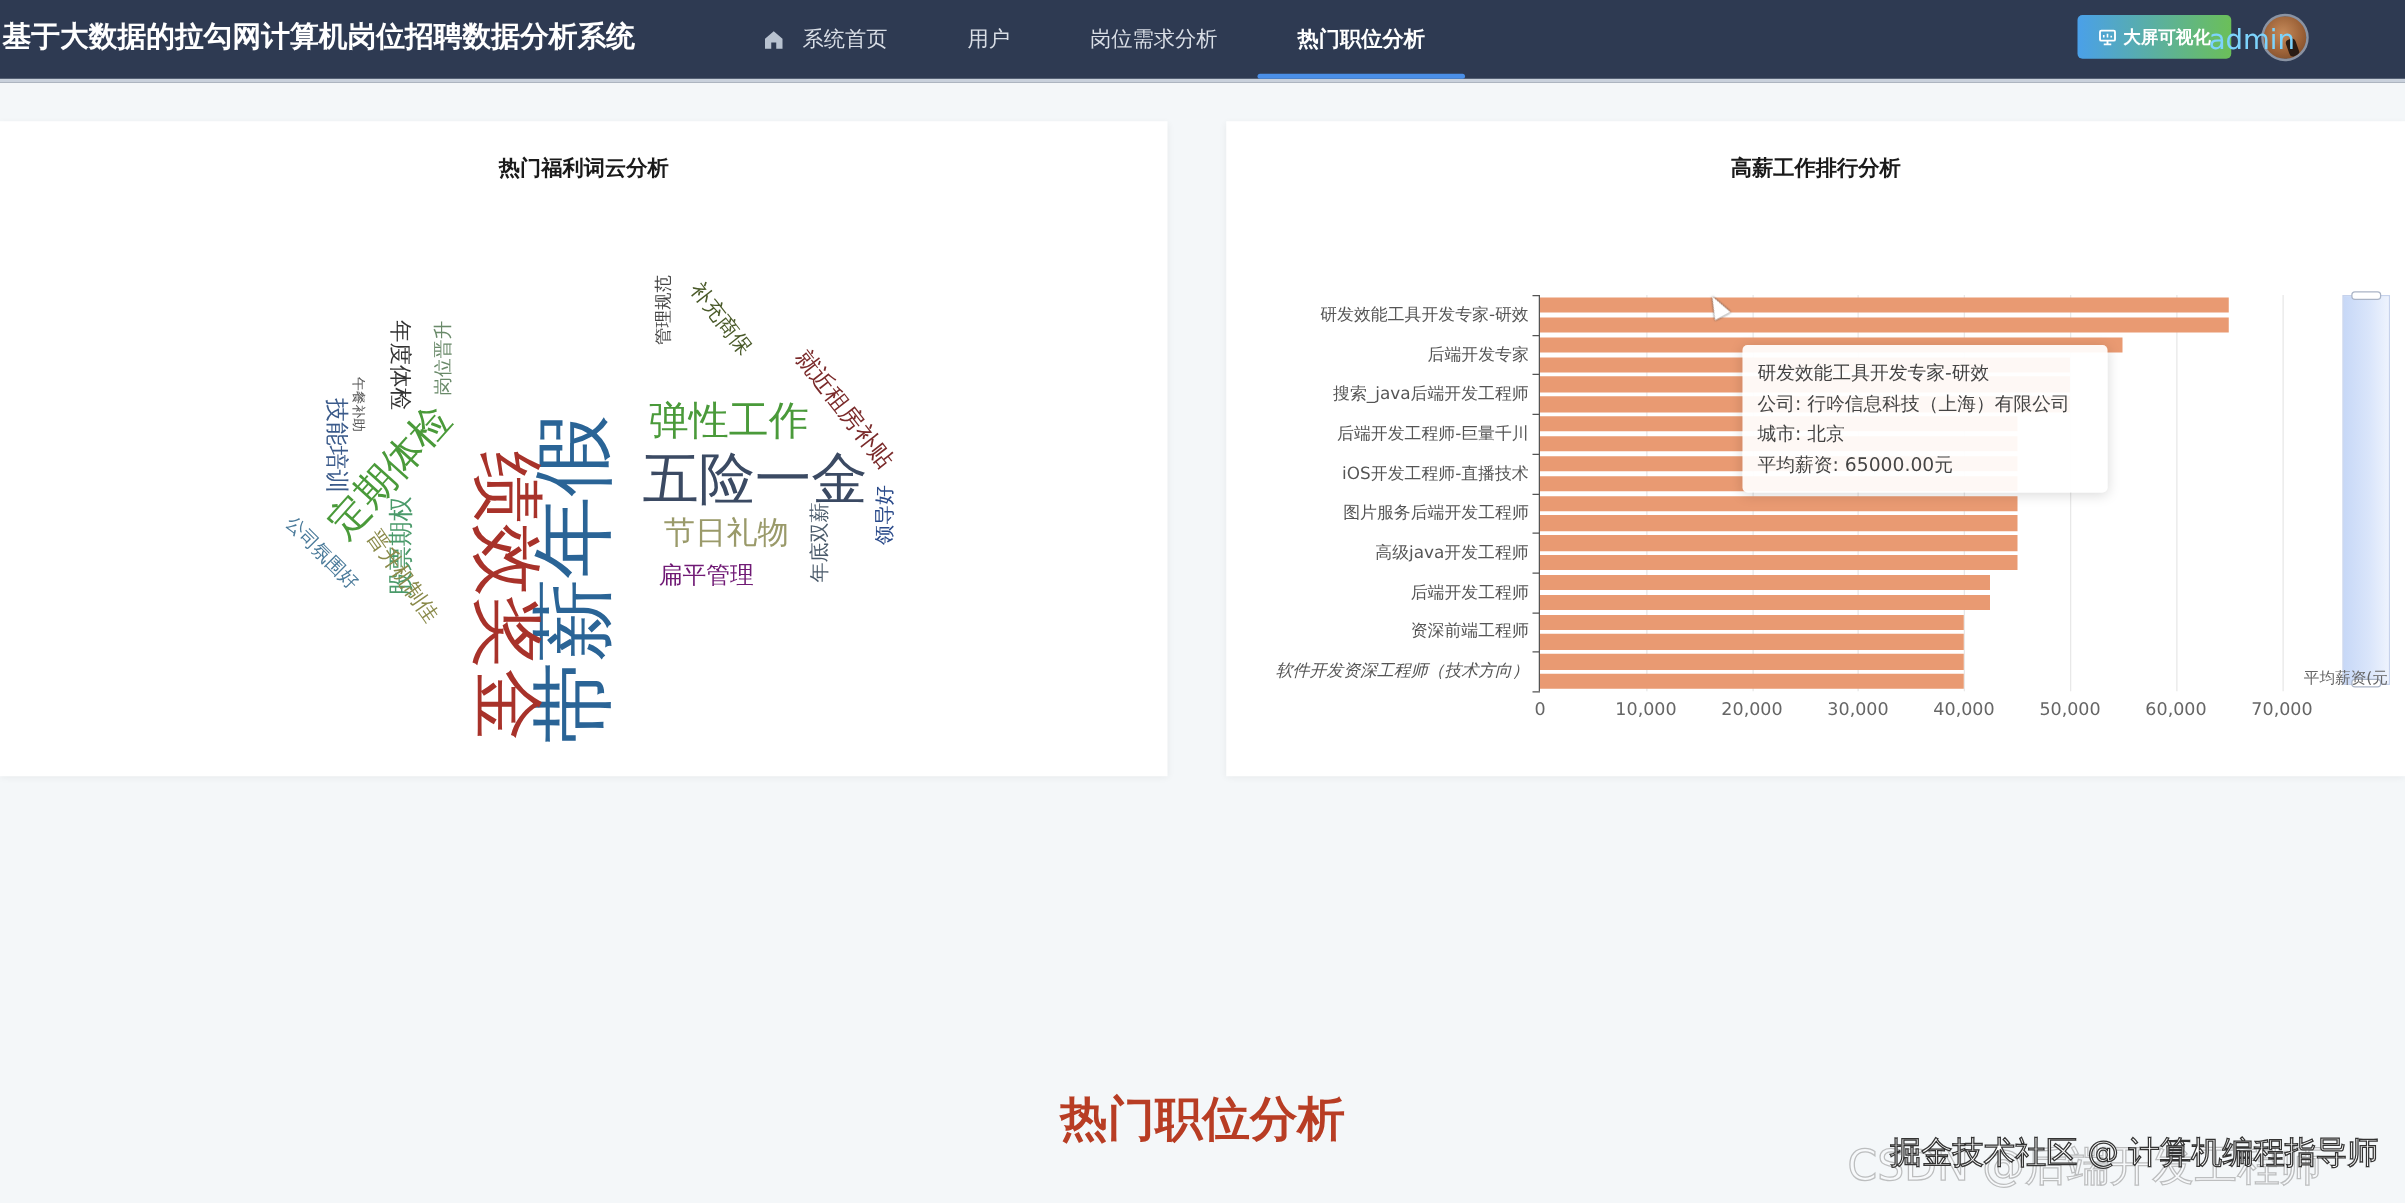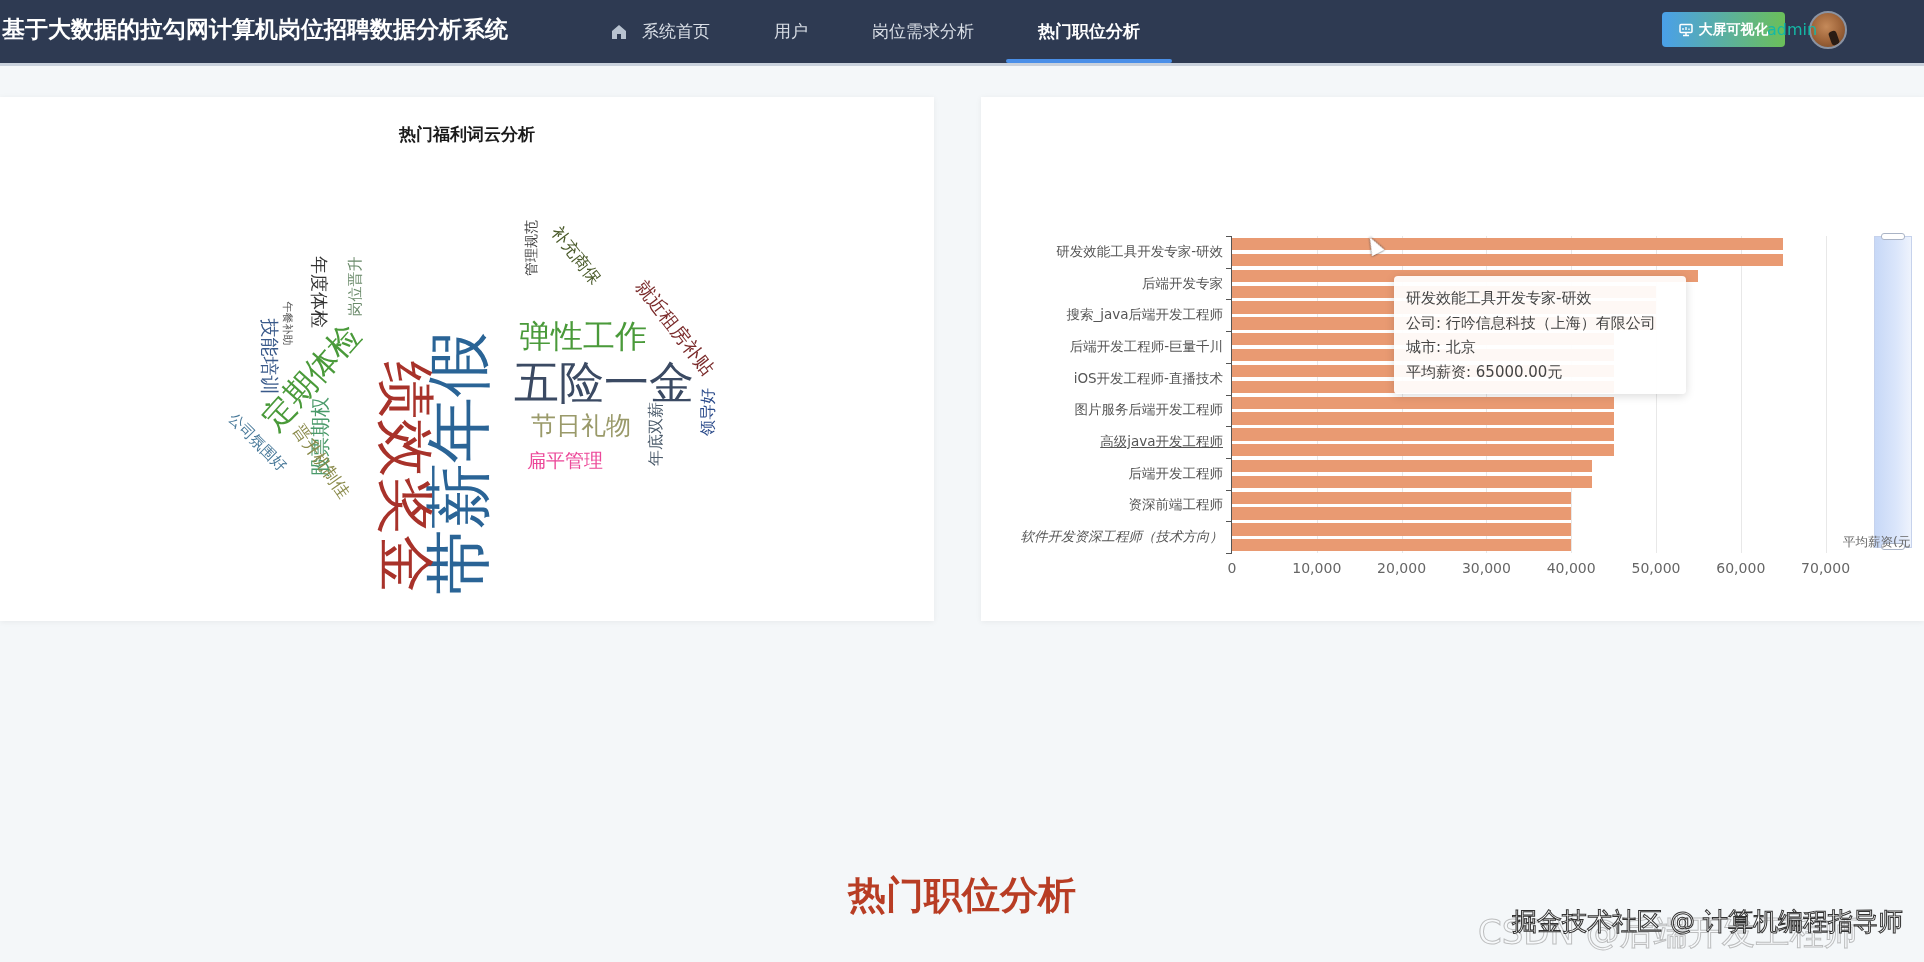--- a/index.html
+++ b/index.html
@@ -8,21 +8,21 @@
   .app-title { position: absolute; left: 2px; top: 14px; font-size: 23px; font-weight: bold; color: #ffffff; letter-spacing: 0px; }
   .nav { position: absolute; left: 600px; top: 0; height: 63px; display: flex; }
   .nav-item { height: 63px; display: flex; align-items: center; padding: 0 32px; font-size: 17px; color: #d9dee6; cursor: pointer; position: relative; white-space: nowrap; }
   .nav-item.first { padding-left: 10px; }
   .nav-item .home { width: 18px; height: 18px; margin-right: 14px; display: inline-block; }
   .nav-item.active { color: #ffffff; font-weight: bold; }
   .nav-item.active::after { content: ""; position: absolute; left: 0; right: 0; bottom: 0; height: 4px; background: #4a8fe8; border-radius: 2px; }
   .big-btn { position: absolute; left: 1662px; top: 12px; width: 123px; height: 35px; border-radius: 4px; background: linear-gradient(90deg, #4aa0e9 0%, #6bbf59 100%); color: #fff; font-size: 14px; font-weight: bold; display: flex; align-items: center; justify-content: center; gap: 6px; cursor: pointer; }
   .avatar { position: absolute; left: 1809px; top: 11px; width: 38px; height: 38px; border-radius: 50%; background: radial-gradient(circle at 45% 40%, #c58a5a 0%, #9c6238 55%, #6e4324 100%); border: 2px solid #8a93a3; overflow: hidden; }
   .avatar::after { content: ""; position: absolute; left: 19px; top: 18px; width: 8px; height: 14px; background: #2a1c14; border-radius: 3px; transform: rotate(-20deg); }
-  .user-name { position: absolute; left: 1767px; top: 20px; font-size: 16px; color: #14b8a6; }
+  .user-name { position: absolute; left: 1767px; top: 20px; font-size: 22px; color: #7dd3fc; }
 
   .card { position: absolute; top: 97px; height: 524px; background: #ffffff; box-shadow: 0 1px 6px rgba(0,0,0,0.06); }
   .card.left { left: 0; width: 934px; }
   .card.right { left: 981px; width: 943px; }
   .card-title { position: absolute; top: 26px; left: 0; right: 0; text-align: center; font-size: 17px; font-weight: bold; color: #1a1a1a; }
 
   .wc { position: absolute; white-space: nowrap; line-height: 1; transform-origin: center center; }
 
   .chart { position: absolute; left: 0; top: 0; width: 943px; height: 524px; }
   .ylabel { position: absolute; right: 0; font-size: 13.5px; color: #555; white-space: nowrap; text-align: right; }
@@ -81,37 +81,38 @@
 
 <div class="card left">
   <div class="card-title">热门福利词云分析</div>
   <div>
     <span class="wc" style="left:327px;top:333px;font-size:66px;color:#2a6496;transform:rotate(-90deg);">带薪年假</span>
     <span class="wc" style="left:290px;top:351px;font-size:58px;color:#a8322a;transform:rotate(90deg);">绩效奖金</span>
     <span class="wc" style="left:514px;top:263px;font-size:45px;color:#3b4a63;">五险一金</span>
     <span class="wc" style="left:519px;top:223px;font-size:32px;color:#4a9a3a;">弹性工作</span>
     <span class="wc" style="left:247px;top:264px;font-size:32px;color:#4a9a3a;transform:rotate(-48deg);">定期体检</span>
     <span class="wc" style="left:531px;top:316px;font-size:25px;color:#9a9a6a;">节日礼物</span>
-    <span class="wc" style="left:527px;top:354px;font-size:19px;color:#ec4899;">扁平管理</span>
+    <span class="wc" style="left:527px;top:354px;font-size:19px;color:#701a75;">扁平管理</span>
     <span class="wc" style="left:618px;top:221px;font-size:19px;color:#7a2a2a;transform:rotate(52deg);">就近租房补贴</span>
     <span class="wc" style="left:542px;top:150px;font-size:17px;color:#4a5a2a;transform:rotate(52deg);">补充商保</span>
     <span class="wc" style="left:503px;top:144px;font-size:14px;color:#444444;transform:rotate(-90deg);">管理规范</span>
     <span class="wc" style="left:624px;top:329px;font-size:16px;color:#4a5a6a;transform:rotate(-90deg);">年底双薪</span>
     <span class="wc" style="left:684px;top:307px;font-size:16px;color:#2a4a8a;transform:rotate(-90deg);">领导好</span>
     <span class="wc" style="left:320px;top:330px;font-size:20px;color:#4a9a6a;transform:translate(-40px,0) rotate(-90deg);">股票期权</span>
     <span class="wc" style="left:279px;top:356px;font-size:17px;color:#8a8a4a;transform:rotate(55deg);">晋升机制佳</span>
     <span class="wc" style="left:220px;top:338px;font-size:15px;color:#4a7a9a;transform:rotate(45deg);">公司氛围好</span>
     <span class="wc" style="left:231px;top:250px;font-size:19px;color:#3a5a8a;transform:rotate(90deg);">技能培训</span>
     <span class="wc" style="left:283px;top:186px;font-size:18px;color:#333333;transform:rotate(90deg);">年度体检</span>
     <span class="wc" style="left:325px;top:182px;font-size:15px;color:#6a8a6a;transform:rotate(-90deg);">岗位晋升</span>
     <span class="wc" style="left:265px;top:221px;font-size:11px;color:#555555;transform:rotate(90deg);">午餐补助</span>
   </div>
 </div>
 
 <div class="card right">
+  <div class="card-title">高薪工作排行分析</div>
   <div class="chart">
 
     <div class="gridline" style="left:336px;"></div>
     <div class="gridline" style="left:421px;"></div>
     <div class="gridline" style="left:505px;"></div>
     <div class="gridline" style="left:590px;"></div>
     <div class="gridline" style="left:675px;"></div>
     <div class="gridline" style="left:760px;"></div>
     <div class="gridline" style="left:845px;"></div>
 
@@ -153,21 +154,21 @@
         <div class="ytick-mark" style="top: 456px;"></div>
       </div>
 
     <div id="ylabels">
         <div class="ylabel" style="right: 701px; top: 145.85px;">研发效能工具开发专家-研效</div>
         <div class="ylabel" style="right: 701px; top: 177.55px;">后端开发专家</div>
         <div class="ylabel" style="right: 701px; top: 209.25px;">搜索_java后端开发工程师</div>
         <div class="ylabel" style="right: 701px; top: 240.95px;">后端开发工程师-巨量千川</div>
         <div class="ylabel" style="right: 701px; top: 272.65px;">iOS开发工程师-直播技术</div>
         <div class="ylabel" style="right: 701px; top: 304.35px; font-family: Liberation Mono, monospace;">图片服务后端开发工程师</div>
-        <div class="ylabel" style="right: 701px; top: 336.05px; text-decoration: underline;">高级java开发工程师</div>
+        <div class="ylabel" style="right: 701px; top: 336.05px;">高级java开发工程师</div>
         <div class="ylabel" style="right: 701px; top: 367.75px;">后端开发工程师</div>
         <div class="ylabel" style="right: 701px; top: 399.45px;">资深前端工程师</div>
         <div class="ylabel" style="right: 701px; top: 431.15px; font-style: italic;">软件开发资深工程师（技术方向）</div>
       </div>
     <div id="xticks">
         <div class="xtick" style="left: 251px; top: 463px;">0</div>
         <div class="xtick" style="left: 335.8px; top: 463px;">10,000</div>
         <div class="xtick" style="left: 420.6px; top: 463px;">20,000</div>
         <div class="xtick" style="left: 505.4px; top: 463px;">30,000</div>
         <div class="xtick" style="left: 590.2px; top: 463px;">40,000</div>

